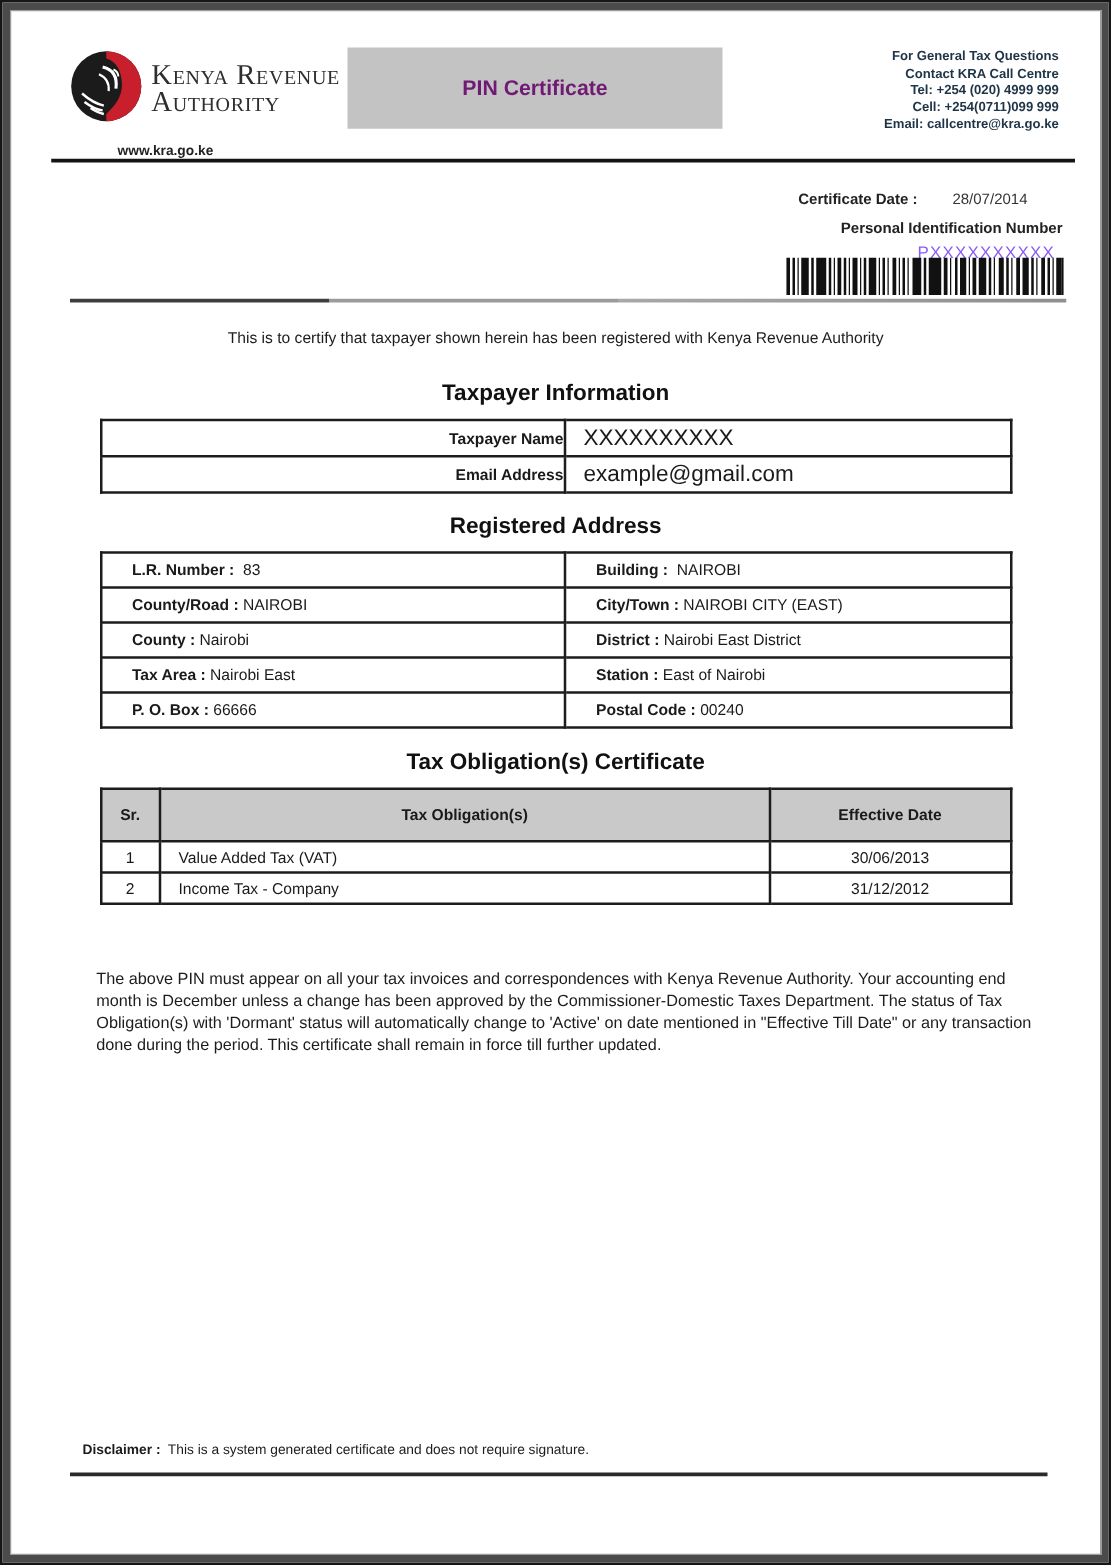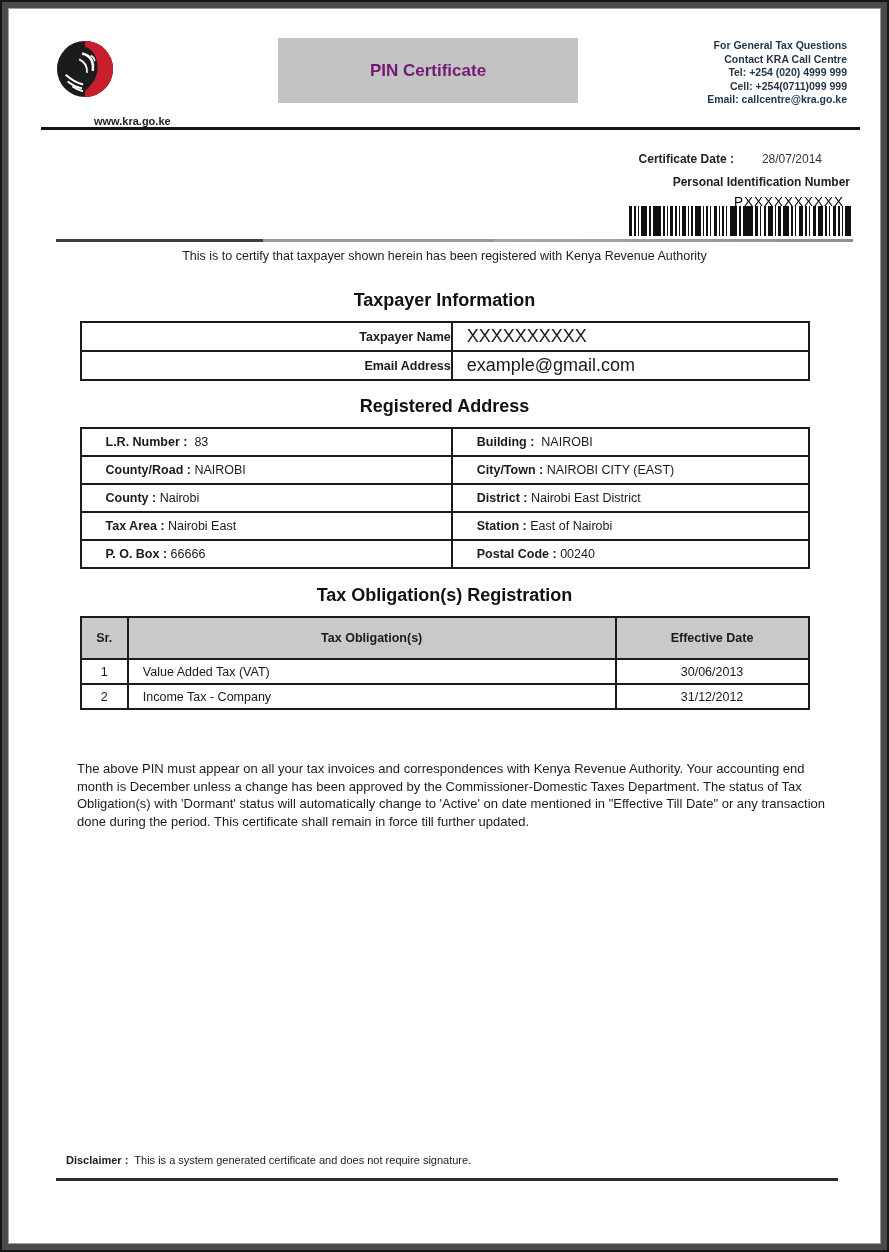--- a/index.html
+++ b/index.html
@@ -18,27 +18,27 @@
   .website { position:absolute; left:85px; top:106px; font-size:11px; font-weight:bold; color:#222; }
   .title-box { position:absolute; left:269px; top:29px; width:300px; height:65px; background:#c3c3c3; display:flex; align-items:center; justify-content:center; }
   .title-box .t { font-size:17px; font-weight:bold; color:#701a75; }
   .contact { position:absolute; right:33px; top:30px; text-align:right; font-size:10.5px; font-weight:bold; color:#1f3447; line-height:13.5px; }
   .header-rule { position:absolute; top:118px; left:32px; right:20px; height:3px; background:#141414; }
 
   .cert-date-row { position:absolute; top:143px; right:58px; display:flex; gap:28px; align-items:baseline; }
   .cert-date-row .lbl { font-size:12px; font-weight:bold; color:#222; }
   .cert-date-row .val { font-size:12px; color:#333; }
   .pin-label { position:absolute; top:166px; right:30px; font-size:12px; font-weight:bold; color:#222; }
-  .pin-value { position:absolute; top:185px; right:36px; font-size:13.5px; letter-spacing:1px; color:#000000; }
+  .pin-value { position:absolute; top:185px; right:36px; font-size:13.5px; letter-spacing:1px; color:#8b5cf6; }
   .barcode { position:absolute; top:197px; right:29px; width:222px; height:30px; }
   .sub-rule { position:absolute; top:230px; left:47px; right:27px; height:3px;
               background:linear-gradient(to right,#3f3f3f 0%,#3f3f3f 26%,#9b9b9b 26%,#9b9b9b 55%,#a8a8a8 55%,#8f8f8f 100%); }
 
   
-  .statement { text-align:center; font-size:12.5px; color:#1c1c1c; }
+  .statement { margin-top:14px; text-align:center; font-size:12.5px; color:#1c1c1c; }
   .section-title { text-align:center; font-size:18px; font-weight:bold; color:#111; }
   .st-taxpayer { margin-top:27px; }
   .st-address { margin-top:15px; }
   .st-obligation { margin-top:16px; }
 
   .doc-table { width:730px; margin:10px auto 0; border-collapse:collapse; }
   .doc-table td, .doc-table th { border:2px solid #1c1c1c; font-size:12.5px; vertical-align:middle; }
 
   .tp-table td { height:29px; padding-left:14px; }
   .tp-table .lab { width:51%; font-weight:bold;text-align:right; }
@@ -77,20 +77,24 @@
       <path d="M30 1 a29 29 0 0 1 0 58 z" fill="#c7202c"></path>
       <path d="M30 7 C19 9 14 20 16 31 C18 43 26 50 30 53 C36 47 43 40 43 29 C43 17 38 9 30 7 z" fill="#1b1b1b"></path>
       <path d="M27 14 q13 3 11 18" stroke="#fff" stroke-width="2.6" fill="none"></path>
       <path d="M24 20 q9 4 8 14" stroke="#fff" stroke-width="1.8" fill="none"></path>
       <path d="M10 36 q9 8 18 10" stroke="#fff" stroke-width="2" fill="none"></path>
       <path d="M12 43 q8 6 15 7" stroke="#fff" stroke-width="2" fill="none"></path>
       <path d="M17 48 q6 4 11 5" stroke="#fff" stroke-width="2" fill="none"></path>
       <path d="M36 16 q4 2 4 6" stroke="#fff" stroke-width="1.6" fill="none"></path>
     </svg>
 
+    <div class="org-name">
+      <div class="l1">Kenya Revenue</div>
+      <div class="l2">Authority</div>
+    </div>
 
     <div class="website">www.kra.go.ke</div>
 
     <div class="title-box">
       <span class="t">PIN Certificate</span>
     </div>
 
     <div class="contact">
       <div>For General Tax Questions</div>
       <div>Contact KRA Call Centre</div>
@@ -198,21 +202,21 @@
         <td><b>Tax Area :</b> <span class="v">Nairobi East</span></td>
         <td class="rcol"><b>Station :</b> <span class="v">East of Nairobi</span></td>
       </tr>
       <tr>
         <td><b>P. O. Box :</b> <span class="v">66666</span></td>
         <td class="rcol"><b>Postal Code :</b> <span class="v">00240</span></td>
       </tr>
     </tbody>
   </table>
 
-  <div class="section-title st-obligation">Tax Obligation(s) Registration</div>
+  <div class="section-title st-obligation">Tax Obligation(s) Certificate</div>
   <table class="doc-table ob-table">
     <thead>
       <tr>
         <th class="c-sr">Sr.</th>
         <th class="c-ob">Tax Obligation(s)</th>
         <th class="c-dt">Effective Date</th>
       </tr>
     </thead>
     <tbody>
       <tr>

